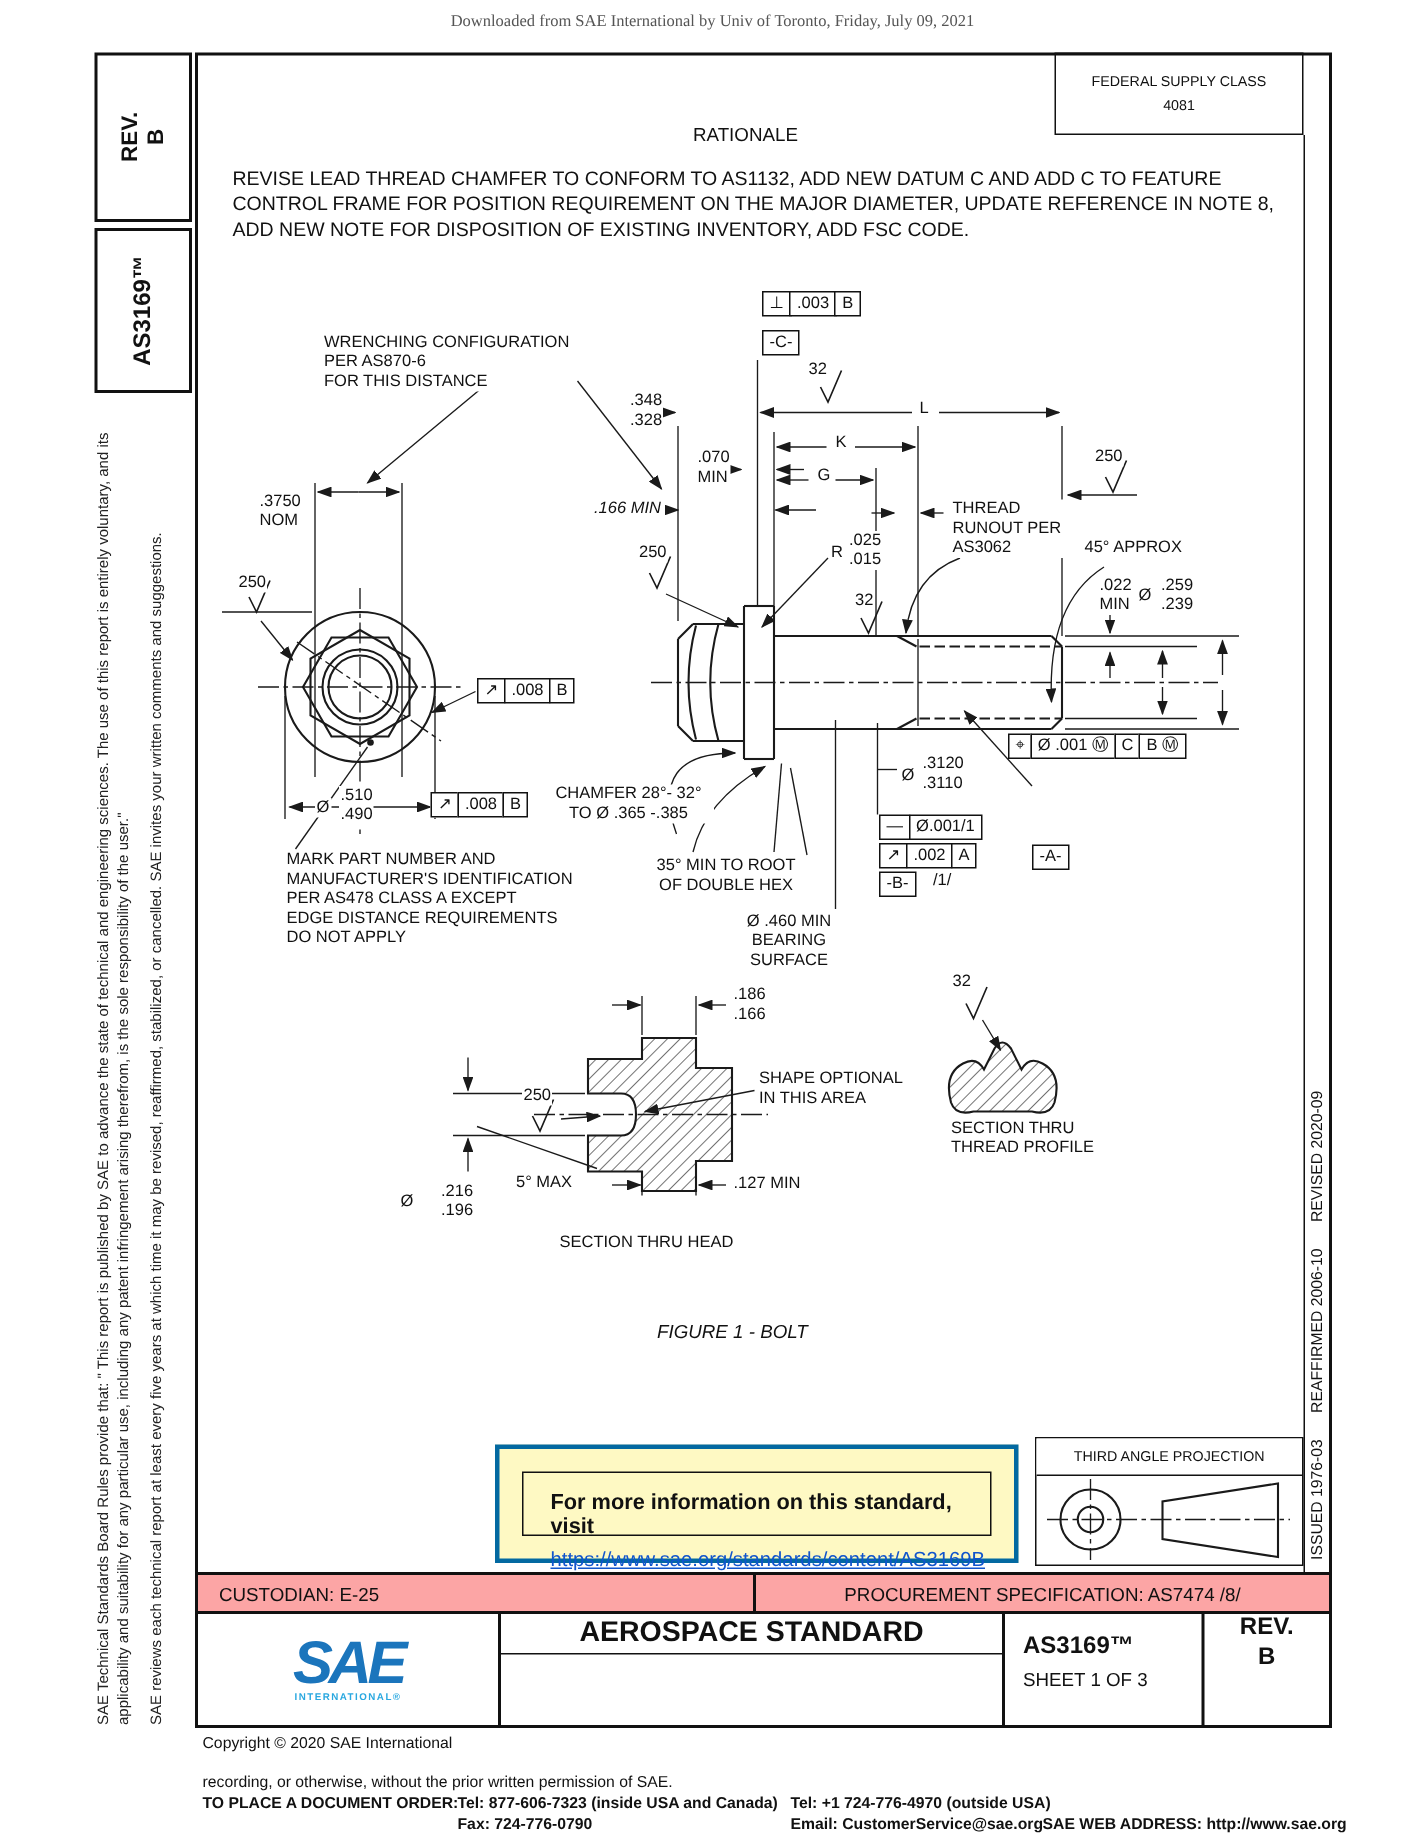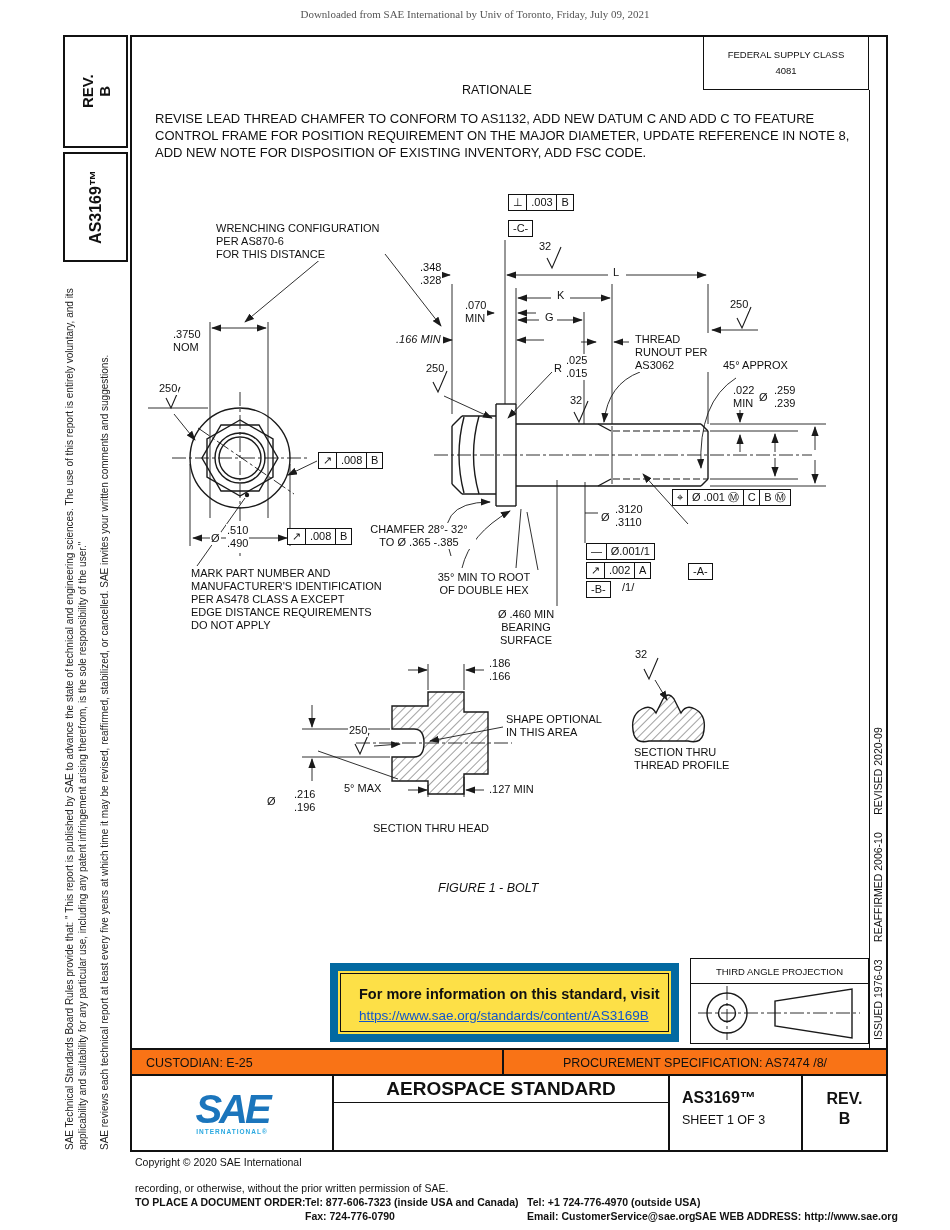--- a/index.html
+++ b/index.html
@@ -300,49 +300,49 @@
         <span>A</span>
       </div>
       <div class="fcf" style="left: 586px; top: 581px;">
         <span>-B-</span>
       </div>
       <div class="fcf" style="left: 688px; top: 563px;">
         <span>-A-</span>
       </div>
     </div>
 
-  <div class="abs" style="left:330px;top:963px;width:349px;height:79px;border:8px solid #0369a1;box-sizing:border-box;padding:2px;z-index:3;background:#fde047">
+  <div class="abs" style="left:330px;top:963px;width:349px;height:79px;border:3px solid #0369a1;box-sizing:border-box;padding:15px;z-index:3;background:#fef9c3">
     <div style="border:1.5px solid #111;height:100%;box-sizing:border-box;padding:12px 0 0 18px">
       <div style="font-weight:bold;font-size:14.5px">For more information on this standard, visit</div>
       <a class="link" style="display:inline-block;margin-top:6px;font-size:13.5px">https://www.sae.org/standards/content/AS3169B</a>
     </div>
   </div>
 
   <div class="abs" style="left:690px;top:958px;width:179px;height:86px;border:1.5px solid #111;box-sizing:border-box;z-index:3">
     <div style="height:24px;border-bottom:1.5px solid #111;display:flex;align-items:center;justify-content:center;font-size:9.5px;background:#fff">THIRD ANGLE PROJECTION</div>
   </div>
 
-  <div class="abs" style="left:130px;top:1048px;width:758px;height:29px;border:2px solid #111;box-sizing:border-box;display:flex;z-index:3;background:#f97316">
+  <div class="abs" style="left:130px;top:1048px;width:758px;height:29px;border:2px solid #111;box-sizing:border-box;display:flex;z-index:3;background:#fca5a5">
     <div style="width:372px;border-right:2px solid #111;box-sizing:border-box;padding-left:14px;font-size:12.5px;display:flex;align-items:center">CUSTODIAN: E-25</div>
     <div style="flex:1;display:flex;align-items:center;justify-content:center;font-size:12.5px">PROCUREMENT SPECIFICATION: AS7474 /8/</div>
   </div>
 
   <div class="abs" style="left:130px;top:1074px;width:758px;height:78px;border:2.5px solid #111;box-sizing:border-box;display:flex;z-index:3;background:#fff">
     <div style="width:202px;border-right:2px solid #111;box-sizing:border-box;display:flex;flex-direction:column;align-items:center;justify-content:center">
       <div style="font-size:40px;font-weight:bold;font-style:italic;color:#1B75BC;letter-spacing:-3px;line-height:0.9">SAE</div>
       <div style="font-size:6.5px;font-weight:bold;color:#29A8E0;letter-spacing:1px;margin-top:1px">INTERNATIONAL®</div>
     </div>
     <div style="width:336px;border-right:2px solid #111;box-sizing:border-box">
       <div style="height:26px;border-bottom:1.5px solid #111;display:flex;align-items:center;justify-content:center;font-size:19px;font-weight:bold">AEROSPACE STANDARD</div>
     </div>
     <div style="width:133px;border-right:2px solid #111;box-sizing:border-box;padding:13px 0 0 12px">
       <div style="font-size:16px;font-weight:bold">AS3169™</div>
       <div style="font-size:12.5px;margin-top:6px">SHEET 1 OF 3</div>
     </div>
-    <div style="flex:1;display:flex;flex-direction:column;align-items:center;padding-top:14px">
+    <div style="flex:1;display:flex;flex-direction:column;align-items:center;padding-top:0">
       <div style="font-size:16px;font-weight:bold">REV.</div>
       <div style="font-size:16px;font-weight:bold;margin-top:2px">B</div>
     </div>
   </div>
 
   <div class="abs" style="left:135px;top:1156px;font-size:10.5px">Copyright © 2020 SAE International</div>
   <div class="abs" style="left:135px;top:1182px;font-size:10.5px">recording, or otherwise, without the prior written permission of SAE.</div>
   <div class="abs" style="left:135px;top:1196px;font-size:10.5px;font-weight:bold">TO PLACE A DOCUMENT ORDER:</div>
   <div class="abs" style="left:305px;top:1196px;font-size:10.5px;font-weight:bold">Tel: 877-606-7323 (inside USA and Canada)</div>
   <div class="abs" style="left:527px;top:1196px;font-size:10.5px;font-weight:bold">Tel: +1 724-776-4970 (outside USA)</div>

